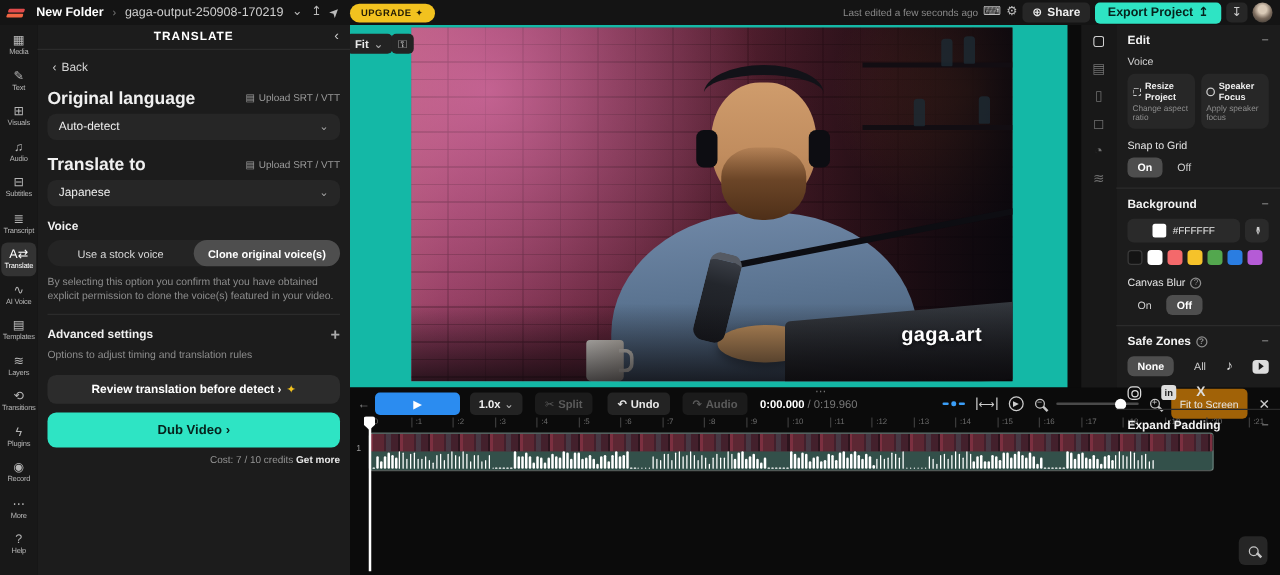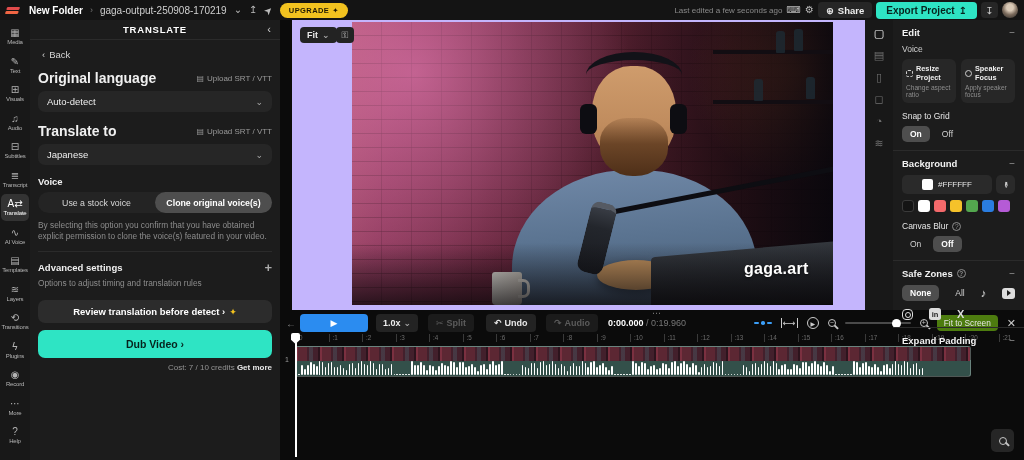--- a/index.html
+++ b/index.html
@@ -67,21 +67,21 @@
   .adv-desc { font-size:8.3px; color:#8d8d8d; margin:3px 0 12px 0; }
   .review-btn { height:23px; background:#2c2c2c; border-radius:7px; display:flex; align-items:center;
     justify-content:center; gap:4px; font-size:9.5px; font-weight:bold; color:#fff; margin-bottom:7px; }
   .sparkle { color:#f2c21f; font-size:9px; }
   .dub-btn { height:28px; background:#2ee4c4; border-radius:7px; display:flex; align-items:center;
     justify-content:center; gap:4px; font-size:10.5px; font-weight:bold; color:#06231d; margin-bottom:5px; }
   .cost-row { text-align:right; font-size:8px; color:#949494; }
   .cost-row b { color:#e8e8e8; }
 
   
-  .stage { position:absolute; top:20px; left:292px; width:585px; height:290px; background:#c4b5fd; z-index:5; }
+  .stage { position:absolute; top:20px; left:269px; width:585px; height:290px; background:#14b8a6; z-index:5; }
   .fit-btn { position:absolute; left:8px; top:7px; height:16px; background:#232323; border-radius:4px;
     display:flex; align-items:center; gap:4px; padding:0 7px; font-size:9px; font-weight:bold; color:#e8e8e8; z-index:6; }
   .lock-btn { position:absolute; left:44px; top:7px; width:18px; height:16px; background:#232323; border-radius:4px;
     display:flex; align-items:center; justify-content:center; font-size:9px; color:#ccc; z-index:6; }
   .video { position:absolute; left:60px; top:2px; width:481px; height:283px; overflow:hidden;
     background:linear-gradient(100deg,#a8506e 0%,#8e3a5c 12%,#6b2840 32%,#4b1c2a 55%,#33131a 75%,#221013 100%); }
   .bricks { position:absolute; inset:0; opacity:.45;
     background:repeating-linear-gradient(180deg, transparent 0 13px, rgba(20,5,8,.55) 13px 14px),
                repeating-linear-gradient(90deg, transparent 0 29px, rgba(20,5,8,.4) 29px 30px); }
   .glow-pink { position:absolute; inset:0;
@@ -188,22 +188,22 @@
   .fit-ic { border-left:1.5px solid #ccc; border-right:1.5px solid #ccc; padding:0 1px; font-size:9px; color:#ccc; line-height:10px; }
   .loop-ic { width:12px; height:12px; border:1.2px solid #ccc; border-radius:50%; display:flex;
     align-items:center; justify-content:center; font-size:6px; color:#ccc; }
   .lens { position:relative; display:inline-block; width:8px; height:8px; border:1.4px solid #c5c5c5; border-radius:50%; }
   .lens::after { content:''; position:absolute; width:4.5px; height:1.6px; background:#c5c5c5;
     transform:rotate(45deg); right:-4px; bottom:-1.5px; }
   .lens i { position:absolute; inset:0; display:flex; align-items:center; justify-content:center;
     font-size:7px; color:#c5c5c5; font-style:normal; line-height:0; }
   .zslider { position:relative; width:66px; height:2px; background:#4a4a4a; border-radius:2px; }
   .zknob { position:absolute; top:-3.5px; left:72%; width:9px; height:9px; background:#fff; border-radius:50%; }
-  .fit-screen { height:16px; background:#4d7c0f; border-radius:4px; display:flex; align-items:center;
-    padding:4px 7px; font-size:8.3px; color:#e5e5e5; }
+  .fit-screen { height:16px; background:#a16207; border-radius:4px; display:flex; align-items:center;
+    padding:12px 7px; font-size:8.3px; color:#e5e5e5; }
   .tl-close { font-size:11px; color:#ccc; }
   .ruler { position:absolute; top:23px; left:0; width:744px; height:11px; }
   .tick { position:absolute; top:1px; font-size:6.3px; color:#6d6d6d; padding-left:3px; border-left:1px solid #3a3a3a; height:8px; line-height:8px; }
   .track-num { position:absolute; left:5px; top:46px; font-size:7px; color:#9a9a9a; }
   .clip { position:absolute; left:15px; top:36px; width:676px; height:31px; border-radius:3px; overflow:hidden;
     border:1px solid rgba(210,230,224,.35);
     background:linear-gradient(180deg, transparent 0 13px, #33504a 13px 100%); }
   .clip-thumbs { position:absolute; top:0; left:0; right:0; height:14px;
     background:repeating-linear-gradient(90deg,#7b3040 0 2px,#5c2733 2px 11px,#43202c 11px 22px,#2c141d 22px 24px),
     linear-gradient(#5c2733,#5c2733); }

